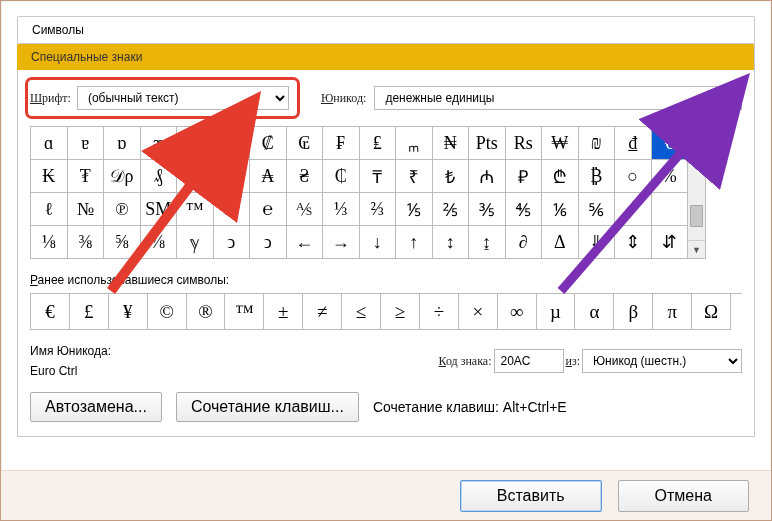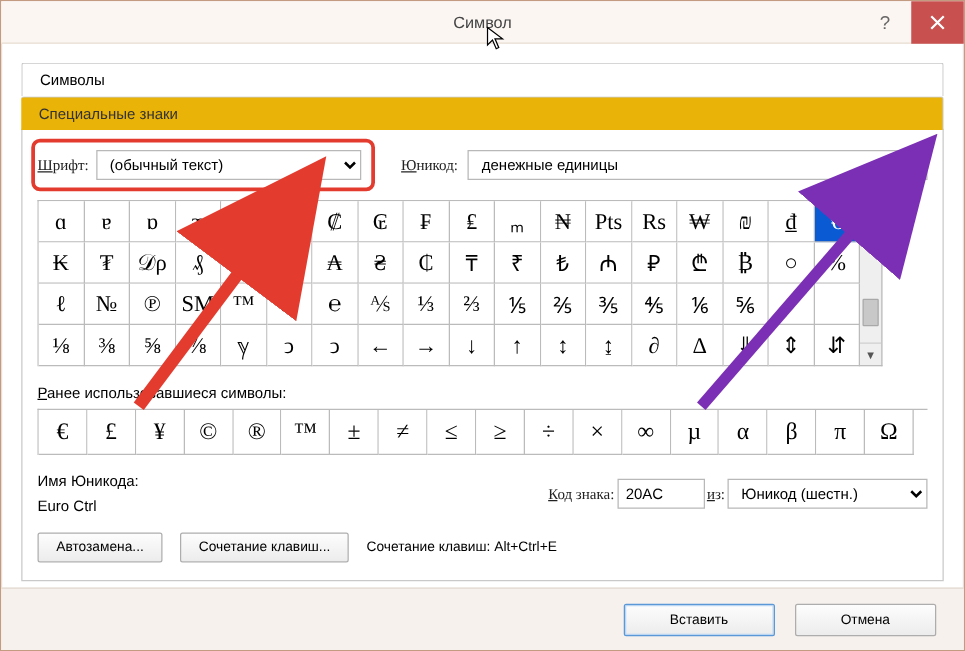--- a/index.html
+++ b/index.html
@@ -62,55 +62,39 @@
   .scroll-thumb { position:absolute; left:2px; right:2px; top:60px; height:22px; background:#c8c8c8; border:1px solid #a8a8a8; border-radius:1px;}
   .recent-label { font-size: 12px; margin: 14px 0 6px 0; }
   .recent-grid {
     display: grid; grid-template-columns: repeat(16, 44px); grid-auto-rows: 36px;
     border-top: 1px solid #bbb; border-left: 1px solid #bbb;
   }
   .recent-grid .cell { font-size: 19px; }
   .meta-row { display:flex; align-items:center; gap: 2px; margin-top: 14px; font-size:12px;}
   .meta-left { flex: 0 0 220px; }
   .btn {
-    font-size: 11px; padding: 5px 14px; border: 1px solid #adadad;
+    font-size: 16px; padding: 5px 14px; border: 1px solid #adadad;
     background: linear-gradient(#fdfdfd,#ececec); cursor: pointer; border-radius: 2px;
   }
   .btn-primary { border-color: #5a98d8; box-shadow: 0 0 0 1px #bcd6f2 inset; }
   .bottom-bar {
     position: absolute; left:0; right:0; bottom:0; height: 50px;
     border-top: 1px solid #e2d9cf; background: #f6f1ec;
     display: flex; align-items: center; justify-content: flex-end; gap: 16px;
     padding-right: 22px;
   }
   .bottom-bar .btn { padding: 6px 36px; }
   
   .arrow { position:absolute; pointer-events:none; }
   .arrow svg { overflow:visible; }
 </style>
 </head>
 <body>
 
 <div class="window">
-  <div class="titlebar">
-    <div class="title">Символ</div>
-    <div class="title-btns">
-      <div class="title-btn title-help">?</div>
-      <div class="title-btn title-close">
-        <svg width="12" height="12" viewBox="0 0 12 12">
-            <path d="M1 1 L11 11 M11 1 L1 11" stroke="#fff" stroke-width="1.8"></path>
-          </svg>
-      </div>
-    </div>
-    <div class="cursor-overlay">
-      <svg width="16" height="20" viewBox="0 0 16 20">
-          <path d="M1 1 L1 15 L5 11 L8 18 L10 17 L7 10 L13 10 Z" fill="#fff" stroke="#000" stroke-width="1"></path>
-        </svg>
-    </div>
-  </div>
 
   <div class="body">
     <div class="tabs">
       <div class="tab">Символы</div>
       <div class="tab">Специальные знаки</div>
     </div>
 
     <div class="panel">
 
       <div class="row font-row">
@@ -243,21 +227,21 @@
         <input class="combo" style="width: 70px;" value="20AC">
         <span class="field-label underline-first">из:</span>
         <select class="combo" style="width:160px">
           <option>Юникод (шестн.)</option>
         </select>
       </div>
 
       <div class="row" style="margin-top:14px; gap:14px">
         <button class="btn">Автозамена...</button>
         <button class="btn">Сочетание клавиш...</button>
-        <span style="font-size:11px;">Сочетание клавиш: Alt+Ctrl+E</span>
+        <span style="font-size:14px;">Сочетание клавиш: Alt+Ctrl+E</span>
       </div>
 
     </div>
 
     <div class="arrow" style="left:90px; top:160px;">
       <svg width="160" height="140">
         <defs>
             <marker id="ah1" markerWidth="12" markerHeight="12" refX="2" refY="6" orient="auto">
               <path d="M0,0 L12,6 L0,12 Z" fill="#e33b2e"></path>
             </marker>

